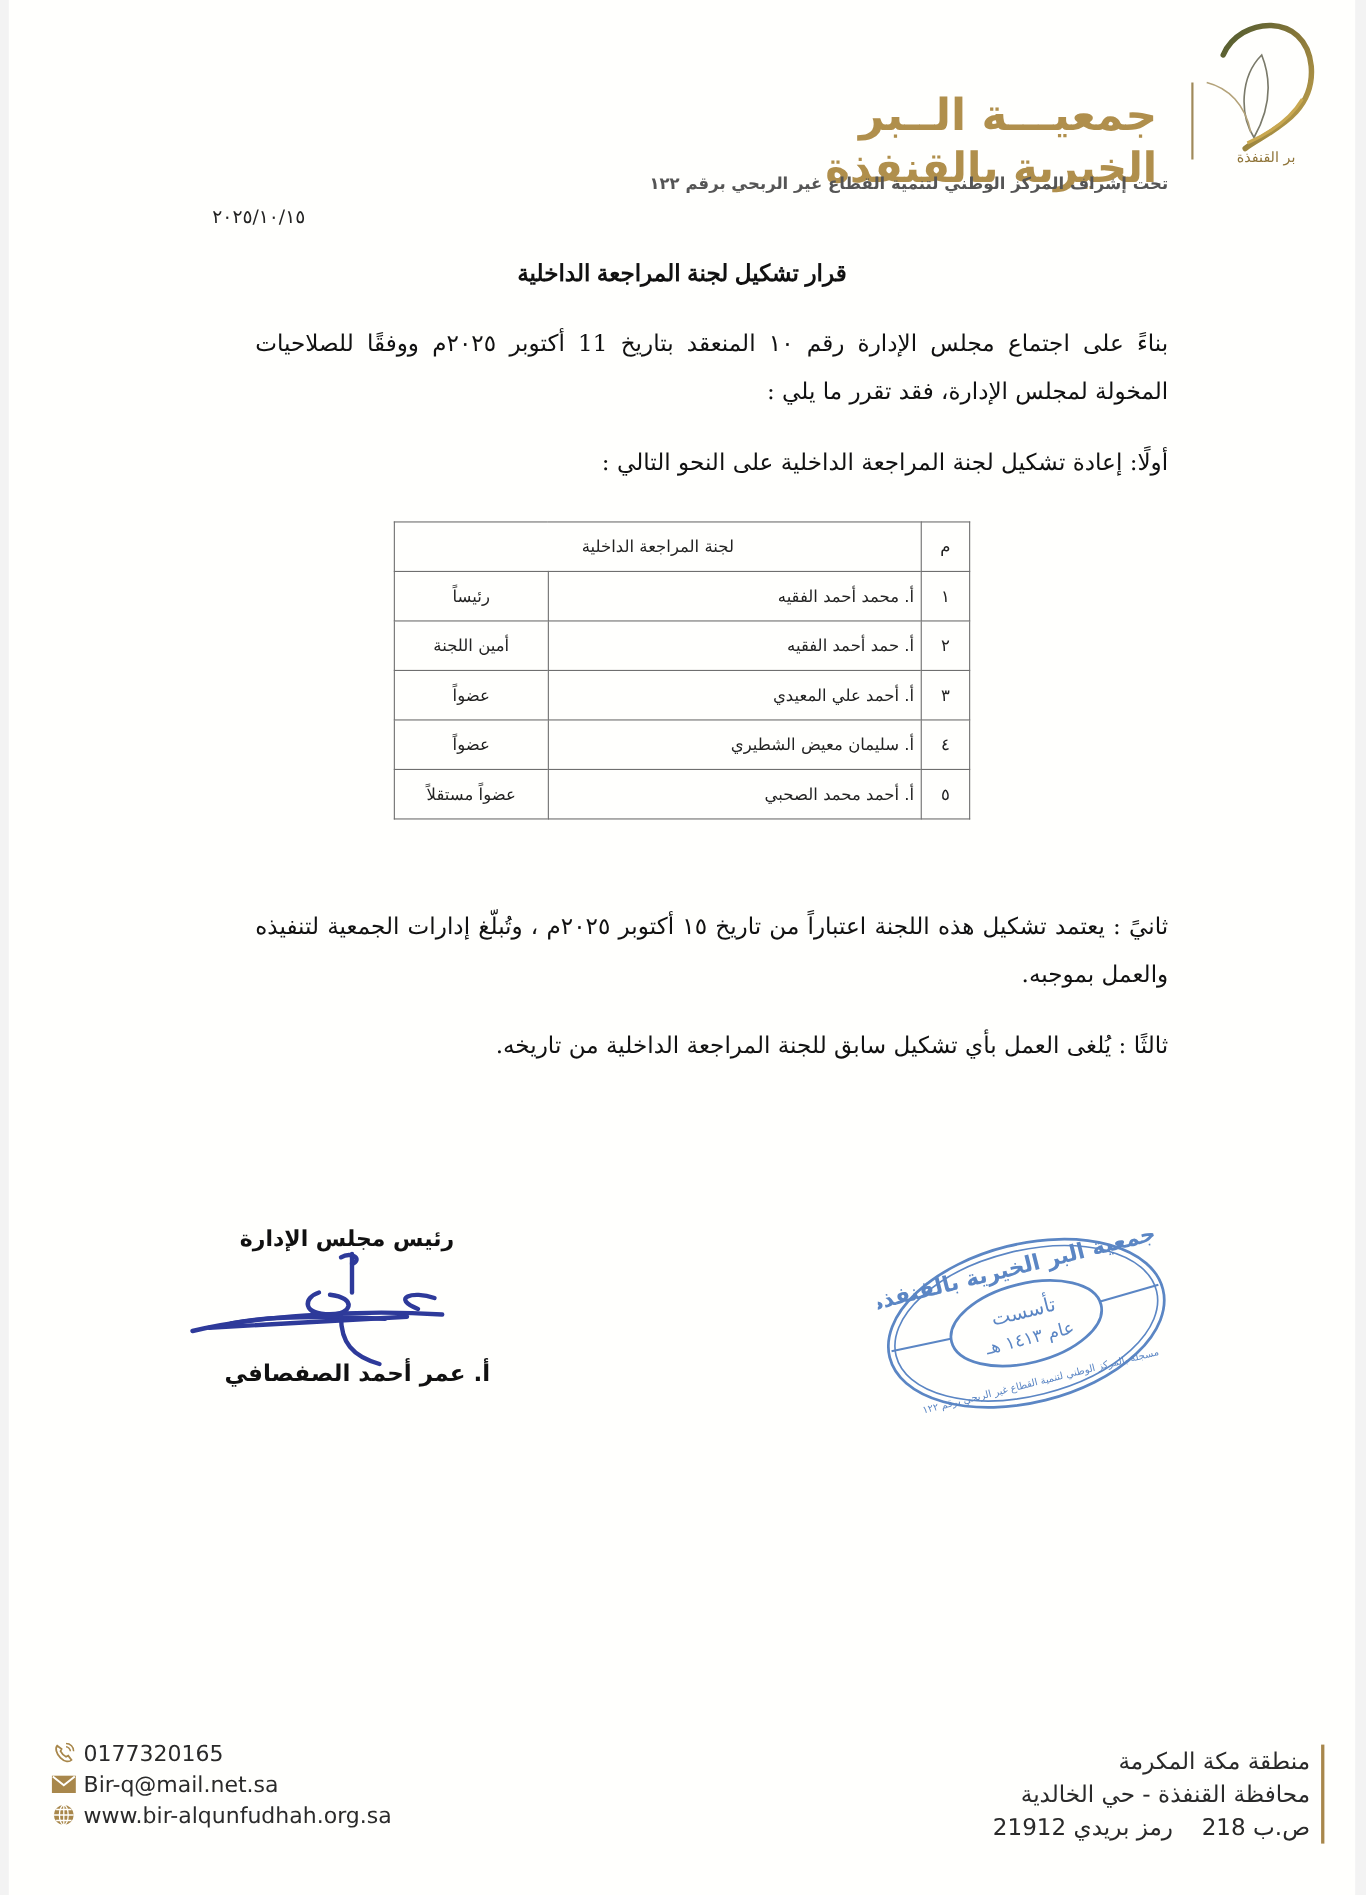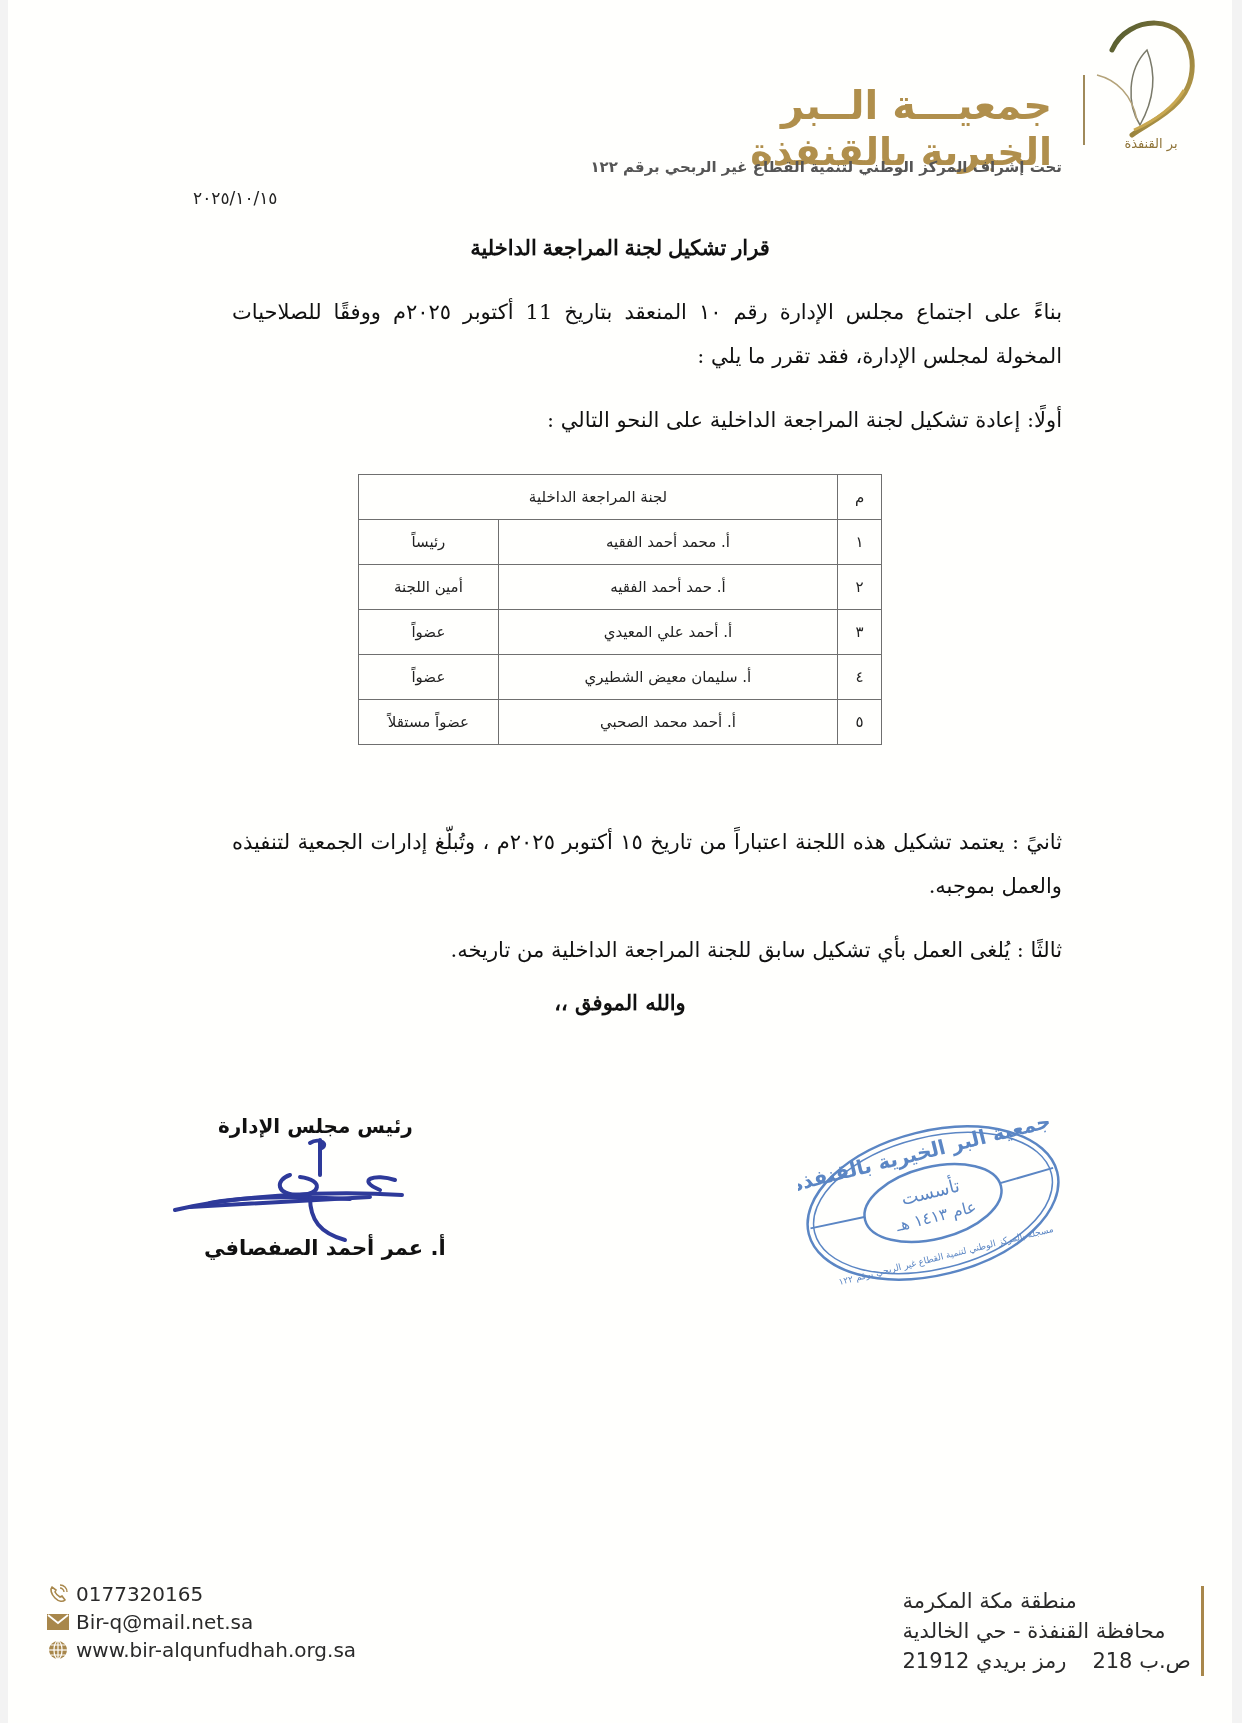--- a/index.html
+++ b/index.html
@@ -56,21 +56,21 @@
     
     .committee-table {
       position: absolute; left: 350px; top: 474px; width: 524px;
       border-collapse: collapse; direction: rtl; font-size: 15px; color: #222;
     }
     .committee-table td, .committee-table th {
       border: 1.5px solid #6f6f6f; text-align: center; height: 45px; font-weight: normal;
       padding: 0 6px;
     }
     .committee-table .col-num { width: 44px; }
-    .committee-table .col-name { width: 340px; }
+    .committee-table .col-name { width: 340px; text-align: right; }
     .committee-table .col-role { width: 140px; }
 
     
     .sig-title {
       position: absolute; left: 210px; top: 1114px; font-size: 20px; font-weight: bold;
       direction: rtl; font-family: "DejaVu Sans", sans-serif; text-align: right;
     }
     .signature-mark { position: absolute; left: 162px; top: 1135px; width: 240px; height: 110px; }
     .sig-name {
       position: absolute; left: 196px; top: 1236px; font-size: 21px; font-weight: bold;
@@ -78,21 +78,21 @@
     }
 
     
     .stamp { position: absolute; left: 790px; top: 1118px; width: 270px; height: 170px; }
 
     
     .contact-list { position: absolute; left: 38px; top: 1580px; }
     .contact-item { display: flex; align-items: center; height: 28px; font-size: 20px; color: #2a2a2a; }
     .contact-icon { width: 24px; height: 20px; margin-right: 6px; display: inline-flex; align-items: center; justify-content: center; }
     .address-block {
-      position: absolute; right: 28px; top: 1586px; direction: rtl; text-align: left;
+      position: absolute; right: 28px; top: 1586px; direction: rtl; text-align: right;
       border-right: 3px solid #a8874b; padding-right: 10px; font-size: 21px; line-height: 30px; color: #2a2a2a;
     }
     .address-line-3 span.gap { display: inline-block; width: 26px; }
   </style>
 </head>
 <body>
 
 <div class="page">
 
   <div>
@@ -151,21 +151,20 @@
     <tr>
       <td class="col-num">٥</td>
       <td class="col-name">أ. أحمد محمد الصحبي</td>
       <td class="col-role">عضواً مستقلاً</td>
     </tr>
   </tbody>
     </table>
 
   <p class="para para-second">ثانيً : يعتمد تشكيل هذه اللجنة اعتباراً من تاريخ ١٥ أكتوبر ٢٠٢٥م ، وتُبلّغ إدارات الجمعية لتنفيذه والعمل بموجبه.</p>
   <p class="para para-third">ثالثًا : يُلغى العمل بأي تشكيل سابق للجنة المراجعة الداخلية من تاريخه.</p>
-  <div class="closing">والله الموفق ،،</div>
 
   <div class="sig-title">رئيس مجلس الإدارة</div>
   <svg class="signature-mark" viewBox="0 0 240 110">
     <g fill="none" stroke="#2e3a9a" stroke-width="4" stroke-linecap="round">
       <path d="M150 5 L150 40"></path>
       <path d="M140 8 C150 2, 160 10, 150 14"></path>
       <path d="M120 40 C105 45, 105 60, 130 60 C150 60, 155 45, 130 42"></path>
       <path d="M225 45 C205 38, 185 45, 210 55"></path>
       <path d="M5 75 C60 62, 150 55, 232 60"></path>
       <path d="M40 68 C80 60, 140 62, 180 64"></path>

